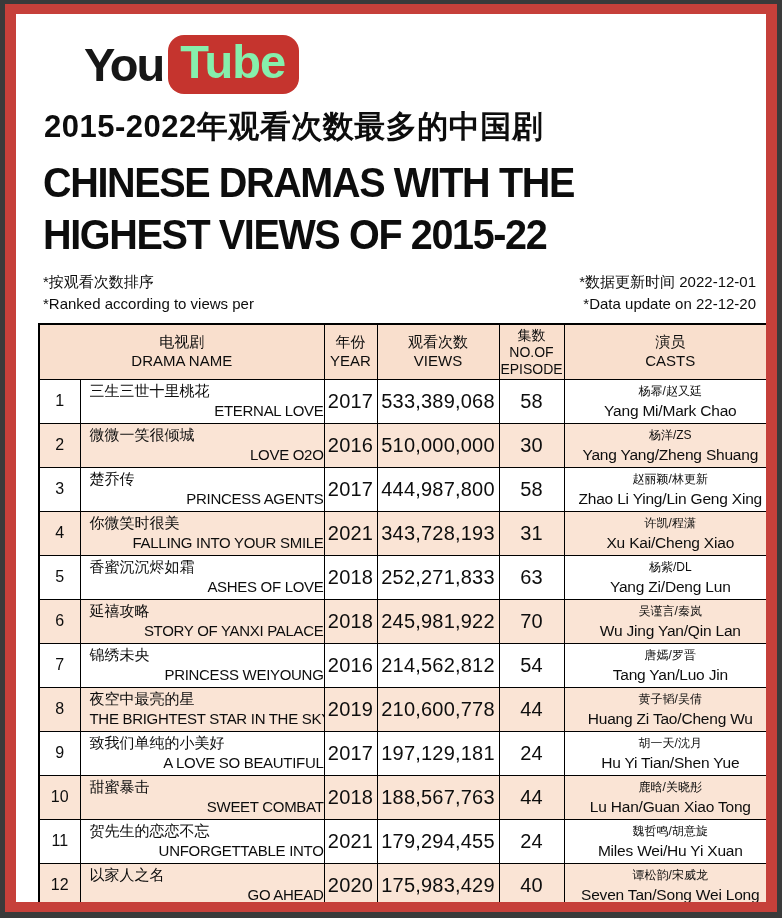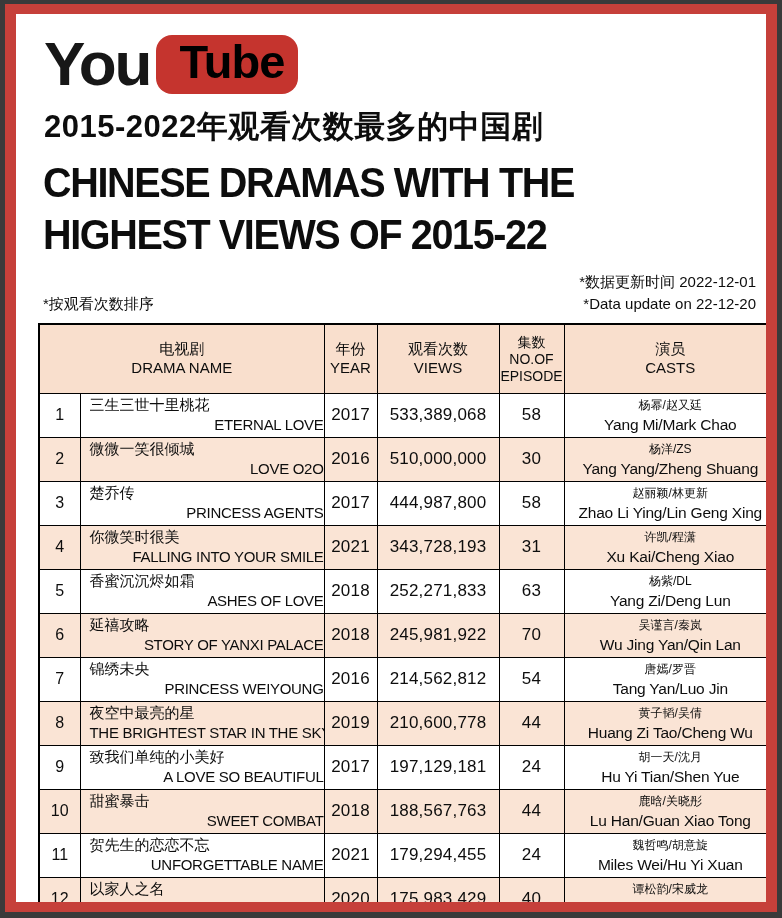--- a/index.html
+++ b/index.html
@@ -20,28 +20,28 @@
   }
   .page {
     width: 100%; height: 100%;
     background: #ffffff;
     padding: 10px 8px 0 12px;
     overflow: hidden;
   }
   
   .yt-logo { display: flex; align-items: center; margin: 10px 0 0 16px; height: 60px; }
   .yt-you {
-    font-size: 62px; font-weight: bold; color: #171717;
-    letter-spacing: -2px; line-height: 1;
+    font-size: 47px; font-weight: bold; color: #171717;
+    letter-spacing: -2px; line-height: 1; margin-left: 40px;
   }
   .yt-tube {
     display: inline-block; margin-left: 5px;
-    background: #c5342e; color: #000000;
+    background: #c5342e; color: #86efac;
     font-size: 47px; font-weight: bold; line-height: 1;
-    border-radius: 16px; padding: 3px 14px 9px 24px;
+    border-radius: 16px; padding: 3px 14px 9px 12px;
     letter-spacing: -1px;
   }
   
   .title-zh {
     margin: 12px 0 4px 16px;
     font-size: 31px; font-weight: 900; color: #0d0d0d;
     letter-spacing: 0.5px; white-space: nowrap;
   }
   .title-en {
     margin: 8px 0 0 15px;
@@ -60,30 +60,30 @@
   
   table {
     border-collapse: collapse; table-layout: fixed;
     width: 738px; margin: 9px 0 0 10px;
     color: #0d0d0d;
     border: 2px solid #000;
   }
   th, td { border: 1.5px solid #000; vertical-align: middle; overflow: hidden; }
   thead th {
     background: #f9dfcd; font-weight: normal;
-    height: 69px; text-align: center; font-size: 15px; line-height: 1.25;
+    height: 55px; text-align: center; font-size: 15px; line-height: 1.25;
   }
   thead th.th-ep { font-size: 14px; line-height: 1.2; }
   tbody tr { height: 44px; }
   tbody tr:nth-child(even) { background: #fae4d5; }
   td.c-rank { text-align: center; font-size: 16px; }
   td.c-name { text-align: left; padding-left: 9px; }
   td.c-name .zh { font-size: 15px; line-height: 20px; white-space: nowrap; }
   td.c-name .en { font-size: 15px; line-height: 20px; white-space: nowrap; letter-spacing: -0.3px; text-align: right; }
-  td.c-year, td.c-views, td.c-ep { text-align: center; font-size: 17px; letter-spacing: 0.2px; }
+  td.c-year, td.c-views, td.c-ep { text-align: center; font-size: 20px; letter-spacing: 0.2px; }
   td.c-cast { text-align: center; }
   td.c-cast .zh { font-size: 12px; line-height: 20px; white-space: nowrap; }
   td.c-cast .en { font-size: 15.5px; line-height: 20px; white-space: nowrap; letter-spacing: -0.2px; }
 </style>
 </head>
 <body>
 
 <div class="canvas">
   <div class="frame">
     <div class="page">
@@ -96,20 +96,21 @@
       <div class="title-zh">2015-2022年观看次数最多的中国剧</div>
 
       <div class="title-en">
         <div>CHINESE DRAMAS WITH THE</div>
         <div>HIGHEST VIEWS OF 2015-22</div>
       </div>
 
       <div class="notes">
         <div class="left">
           <div>*按观看次数排序</div>
+          <div>*Ranked according to views per</div>
         </div>
         <div class="right">
           <div>*数据更新时间 2022-12-01</div>
           <div>*Data update on 22-12-20</div>
         </div>
       </div>
 
       <table>
         <colgroup>
           <col style="width:41px">
@@ -282,21 +283,21 @@
               <td class="c-ep">44</td>
               <td class="c-cast">
                 <div class="zh">鹿晗/关晓彤</div>
                 <div class="en">Lu Han/Guan Xiao Tong</div>
               </td>
             </tr>
             <tr>
               <td class="c-rank">11</td>
               <td class="c-name">
                 <div class="zh">贺先生的恋恋不忘</div>
-                <div class="en">UNFORGETTABLE NAME</div>
+                <div class="en">UNFORGETTABLE INTO</div>
               </td>
               <td class="c-year">2021</td>
               <td class="c-views">179,294,455</td>
               <td class="c-ep">24</td>
               <td class="c-cast">
                 <div class="zh">魏哲鸣/胡意旋</div>
                 <div class="en">Miles Wei/Hu Yi Xuan</div>
               </td>
             </tr>
             <tr>

